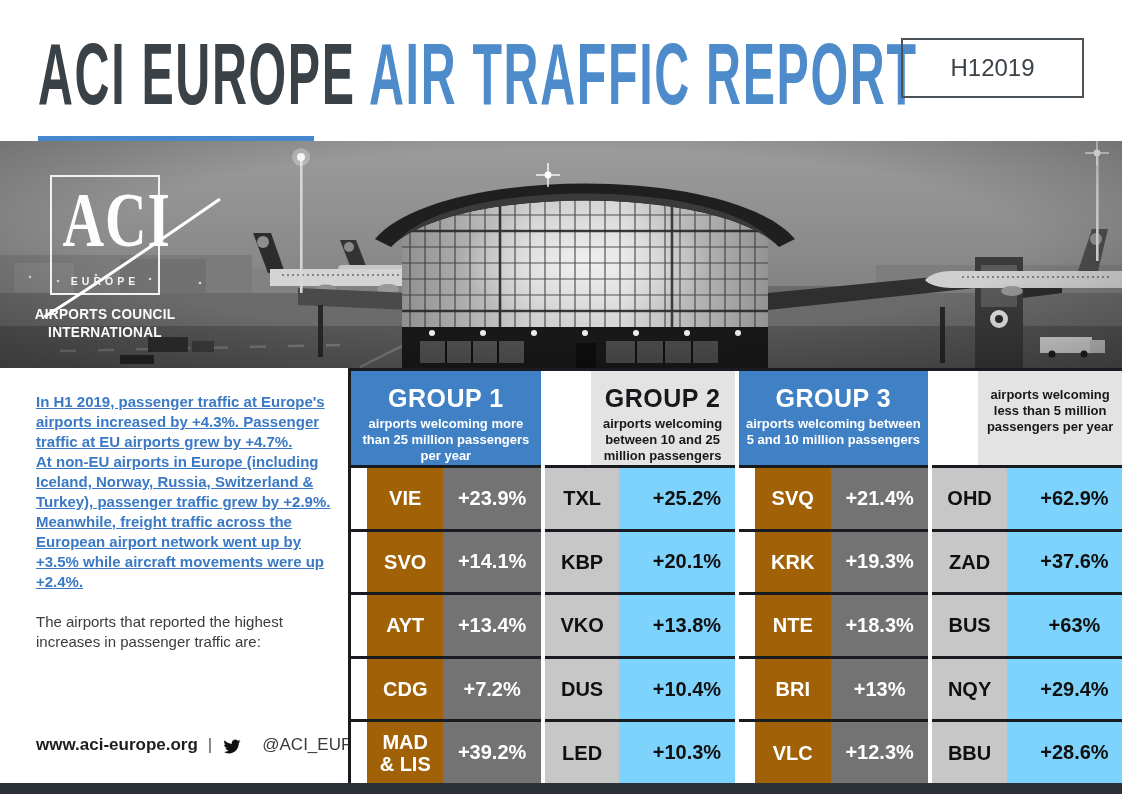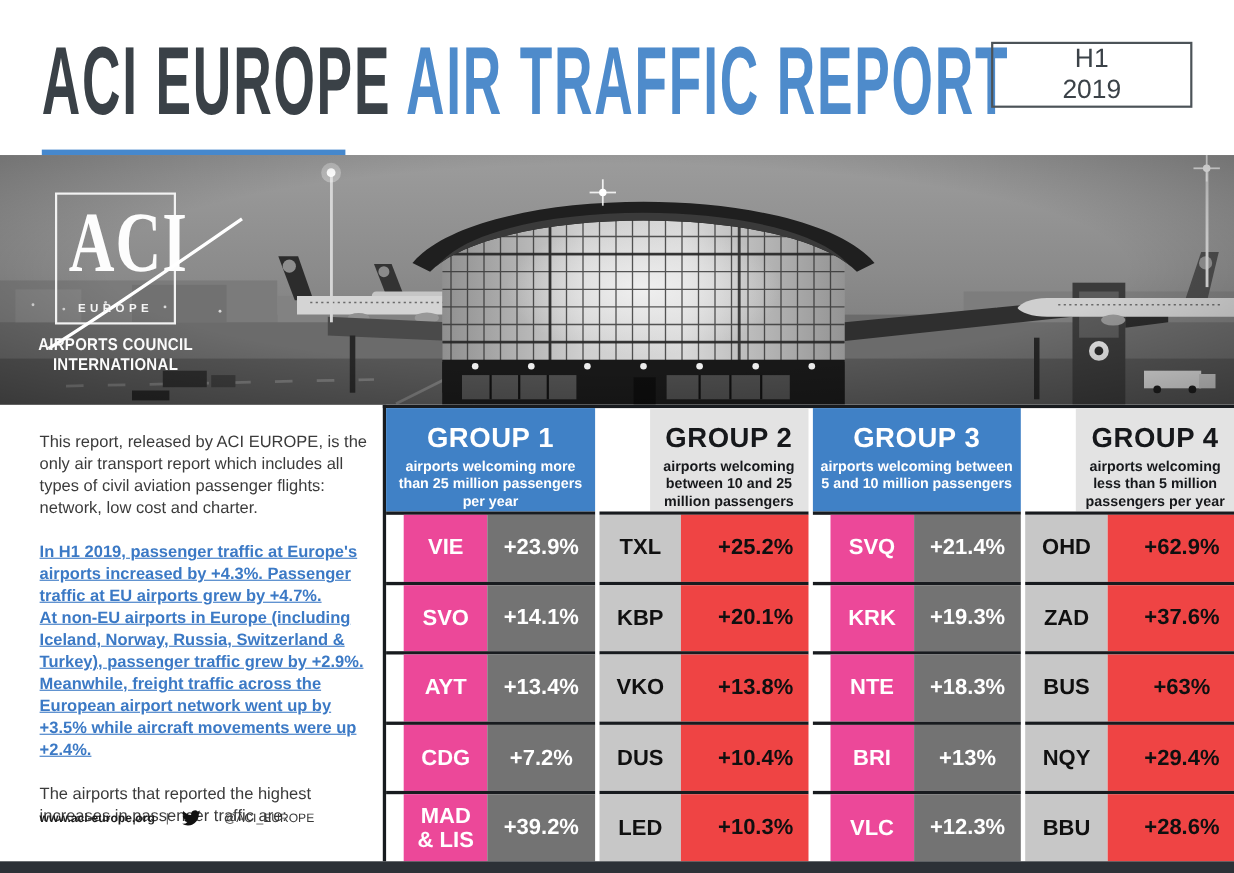--- a/index.html
+++ b/index.html
@@ -10,21 +10,21 @@
   
   .main-title{
     position:absolute;left:38px;top:30px;line-height:1;white-space:nowrap;
     font-weight:bold;font-size:88px;letter-spacing:3px;
     transform:scaleX(.55);transform-origin:0 0;
   }
   .title-dark{color:#3a4147;}
   .title-blue{color:#4e8bcb;}
   .period-box{
     position:absolute;left:901px;top:38px;width:179px;height:56px;
-    border:2px solid #4c5358;display:flex;flex-direction:column;
+    border:2px solid #4c5358;display:flex;flex-direction:row;
     align-items:center;justify-content:center;
     font-size:24px;line-height:28px;color:#3b4248;
   }
   .title-underline{
     position:absolute;left:38px;top:136px;width:276px;height:8px;background:#4688cd;
   }
   
   .photo{
     position:absolute;left:0;top:141px;width:1122px;height:227px;
     background:#8f8f8f;overflow:hidden;
@@ -53,22 +53,22 @@
     color:#fbfbfb;white-space:pre-line;
   }
   
   .intro{
     position:absolute;left:36px;top:392px;width:303px;
     font-size:15px;line-height:20px;color:#3b3b3b;
   }
   .intro p{margin:0 0 20px 0;}
   .intro .highlight{color:#3b79c5;font-weight:bold;white-space:pre-line;text-decoration:underline;}
   .site-footer{
-    position:absolute;left:36px;top:735px;display:flex;align-items:center;
-    font-size:11px;color:#2a2a2a;
+    position:absolute;left:36px;top:735px;display:flex;align-items:flex-end;
+    font-size:17px;color:#2a2a2a;
   }
   .site-footer .website{font-weight:bold;color:#1d1d1d;}
   .site-footer .sep{margin:0 10px;color:#555;}
   .site-footer .tw-icon{width:20px;height:17px;margin-right:7px;display:block;}
   .site-footer .handle{color:#3a3a3a;margin-left:13px;}
   
   .traffic-table{
     position:absolute;left:348px;top:368px;width:774px;height:415px;
     display:flex;gap:4px;background:#ffffff;box-sizing:border-box;
     border-top:3px solid #181b1f;border-left:3px solid #181b1f;
@@ -77,24 +77,24 @@
   .thead{height:94px;text-align:center;box-sizing:border-box;padding-top:13px;}
   .scheme-blue .thead{background:#4081c6;color:#ffffff;}
   .scheme-gray .thead{background:#e3e3e3;color:#16181b;margin-left:46px;}
   .gname{font-size:25px;font-weight:bold;letter-spacing:.5px;}
   .gsub{font-size:13px;font-weight:bold;line-height:16px;margin-top:3px;padding:0 5px;}
   .trow{flex:1;display:flex;border-top:3px solid #181b1f;min-height:0;}
   .cell{display:flex;align-items:center;justify-content:center;
         font-weight:bold;font-size:20px;text-align:center;}
   .code{width:44%;white-space:pre-line;line-height:22px;}
   .val{width:56%;}
-  .scheme-blue .code{background:#ec4899;color:#ffffff;margin-left:16px;}
+  .scheme-blue .code{background:#a16207;color:#ffffff;margin-left:16px;}
   .scheme-blue .val{background:#737373;color:#ffffff;}
   .scheme-gray .code{background:#c7c7c7;color:#101010;}
-  .scheme-gray .val{background:#ef4444;color:#101010;padding-left:20px;}
+  .scheme-gray .val{background:#7dd3fc;color:#101010;padding-left:20px;}
   
   .bottom-bar{
     position:absolute;left:0;bottom:0;width:1122px;height:11px;background:#2c3137;
   }
 </style>
 </head>
 <body>
 
 <div class="main-title"><span class="title-dark">ACI EUROPE </span><span class="title-blue">AIR TRAFFIC REPORT</span></div>
 
@@ -292,21 +292,20 @@
         <path d="M6,152 C52,124 118,78 182,34" stroke="#ffffff" stroke-width="3" fill="none"></path>
       </svg>
       <div class="logo-region">EUROPE</div>
     </div>
     <div class="logo-org">AIRPORTS COUNCIL
 INTERNATIONAL</div>
   </div>
 </div>
 
 <div class="intro">
-  <p>This report, released by ACI EUROPE, is the only air transport report which includes all types of civil aviation passenger flights: network, low cost and charter.</p>
   <p class="highlight">In H1 2019, passenger traffic at Europe's airports increased by +4.3%. Passenger traffic at EU airports grew by +4.7%.
 At non-EU airports in Europe (including Iceland, Norway, Russia,  Switzerland &amp; Turkey), passenger traffic grew by +2.9%.  Meanwhile, freight traffic across the European airport network went up by +3.5%  while aircraft movements were up +2.4%.</p>
   <p>The airports that reported the highest increases in passenger traffic are:</p>
 </div>
 
 <div class="site-footer">
   <span class="website">www.aci-europe.org</span>
   <span class="sep">|</span>
   <svg class="tw-icon" viewBox="0 0 24 24">
     <path fill="#111111" d="M23.953 4.57a10 10 0 01-2.825.775 4.958 4.958 0 002.163-2.723c-.951.555-2.005.959-3.127 1.184a4.92 4.92 0 00-8.384 4.482C7.69 8.095 4.067 6.13 1.64 3.162a4.822 4.822 0 00-.666 2.475c0 1.71.87 3.213 2.188 4.096a4.904 4.904 0 01-2.228-.616v.06a4.923 4.923 0 003.946 4.827 4.996 4.996 0 01-2.212.085 4.936 4.936 0 004.604 3.417 9.867 9.867 0 01-6.102 2.105c-.39 0-.779-.023-1.17-.067a13.995 13.995 0 007.557 2.209c9.053 0 13.998-7.496 13.998-13.985 0-.21 0-.42-.015-.63A9.935 9.935 0 0024 4.59z"></path>
@@ -393,21 +392,20 @@
       <div class="cell val">+13%</div>
     </div>
     <div class="trow">
       <div class="cell code">VLC</div>
       <div class="cell val">+12.3%</div>
     </div>
   </div>
 
   <div class="tcol scheme-gray">
     <div class="thead">
-      <div class="gname">GROUP 4</div>
       <div class="gsub">airports welcoming less than 5 million  passengers per year</div>
     </div>
     <div class="trow">
       <div class="cell code">OHD</div>
       <div class="cell val">+62.9%</div>
     </div>
     <div class="trow">
       <div class="cell code">ZAD</div>
       <div class="cell val">+37.6%</div>
     </div>

